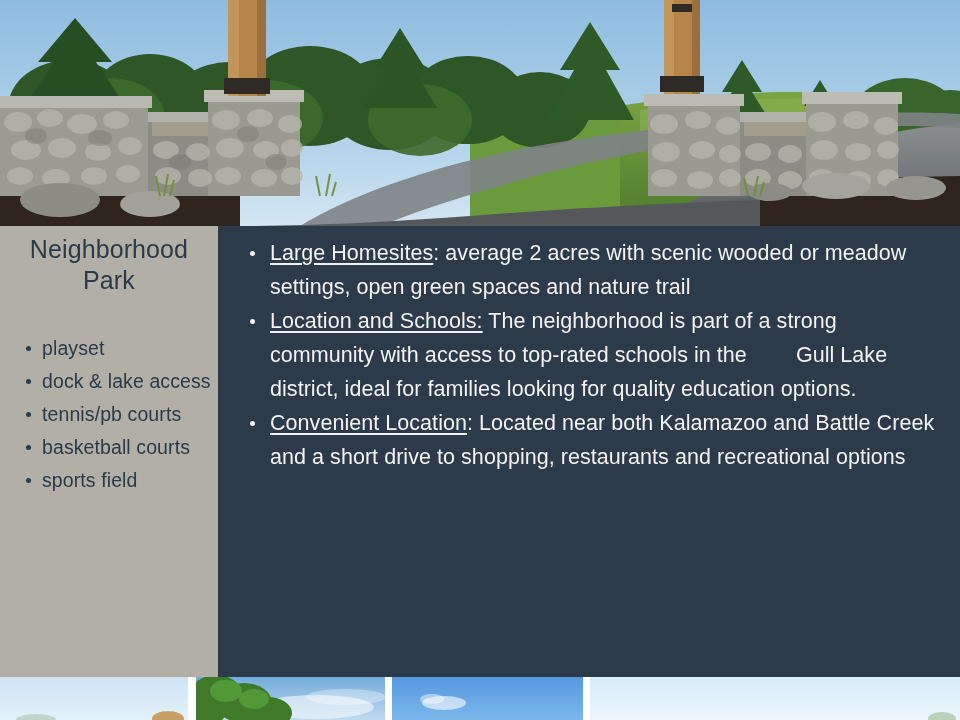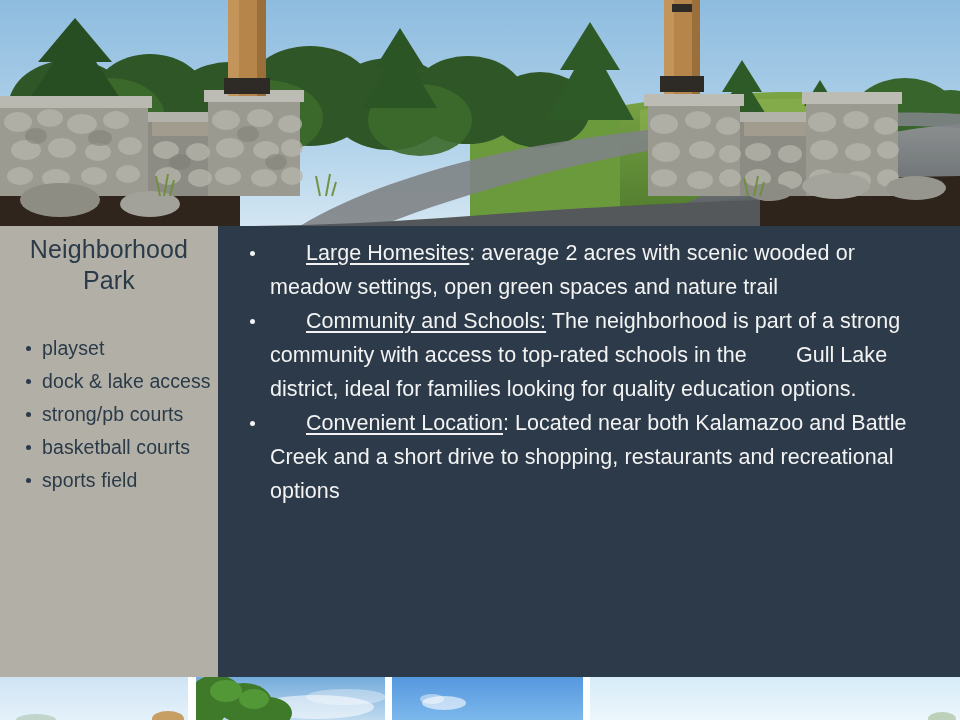--- a/index.html
+++ b/index.html
@@ -112,21 +112,20 @@
     left: 0;
     top: 15px;
     width: 5px;
     height: 5px;
     border-radius: 50%;
     background: #f2f3f2;
   }
   .lead {
     text-decoration: underline;
     text-underline-offset: 3px;
-    margin-left: 36px;
   }
   .bold { font-weight: normal; margin-left: 43px; }
 
   
   .thumbs {
     position: absolute;
     left: 0;
     top: 677px;
     width: 960px;
     height: 43px;
@@ -328,36 +327,36 @@
     </svg>
   </div>
 
   <div class="panel">
 
     <div class="sidebar">
       <div class="sidebar-title">Neighborhood Park</div>
       <ul class="sidebar-list">
         <li>playset</li>
         <li>dock &amp; lake access</li>
-        <li>strong/pb courts</li>
+        <li>tennis/pb courts</li>
         <li>basketball courts</li>
         <li>sports field</li>
       </ul>
     </div>
 
     <div class="main">
       <ul class="main-list">
 
         <li>
           <span class="lead">Large Homesites</span><span>: </span><span>average 2 acres with scenic wooded or meadow settings, open green spaces and nature trail</span>
         </li>
 
 
         <li>
-          <span class="lead">Community and Schools:</span><span> </span><span>The neighborhood is part of a strong community with access to top-rated schools in the </span><span class="bold">Gull Lake</span><span> district, ideal for families looking for quality education options.</span>
+          <span class="lead">Location and Schools:</span><span> </span><span>The neighborhood is part of a strong community with access to top-rated schools in the </span><span class="bold">Gull Lake</span><span> district, ideal for families looking for quality education options.</span>
         </li>
 
         <li>
           <span class="lead">Convenient Location</span><span>: </span><span>Located near both Kalamazoo and Battle Creek and a short drive to shopping, restaurants and recreational options</span>
         </li>
 
       </ul>
     </div>
   </div>
 

